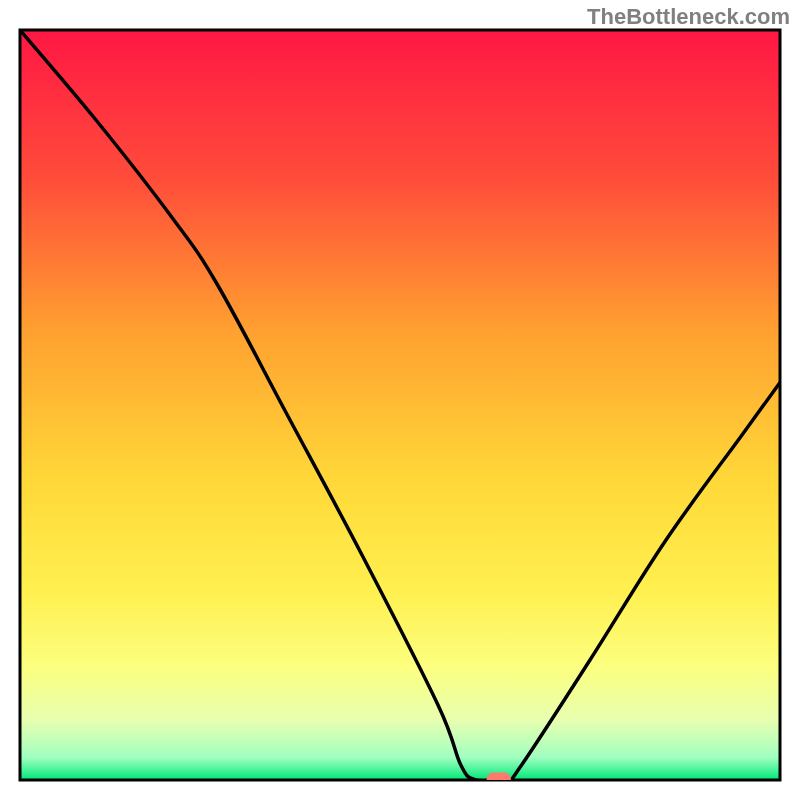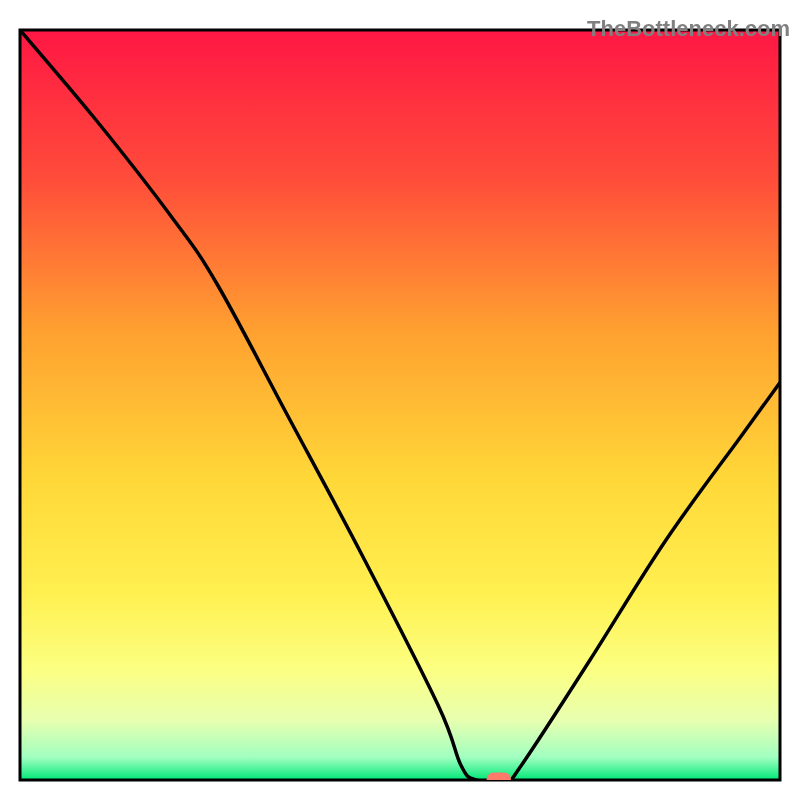--- a/index.html
+++ b/index.html
@@ -8,21 +8,21 @@
     background: #ffffff;
     font-family: Arial, sans-serif;
   }
   .chart-container {
     width: 800px;
     height: 800px;
     position: relative;
   }
   .watermark {
     position: absolute;
-    top: 16px;
+    top: 4px;
     right: 10px;
     font-size: 22px;
     font-weight: bold;
     color: #808080;
     font-family: Arial, sans-serif;
     z-index: 10;
   }
   svg {
     display: block;
   }

